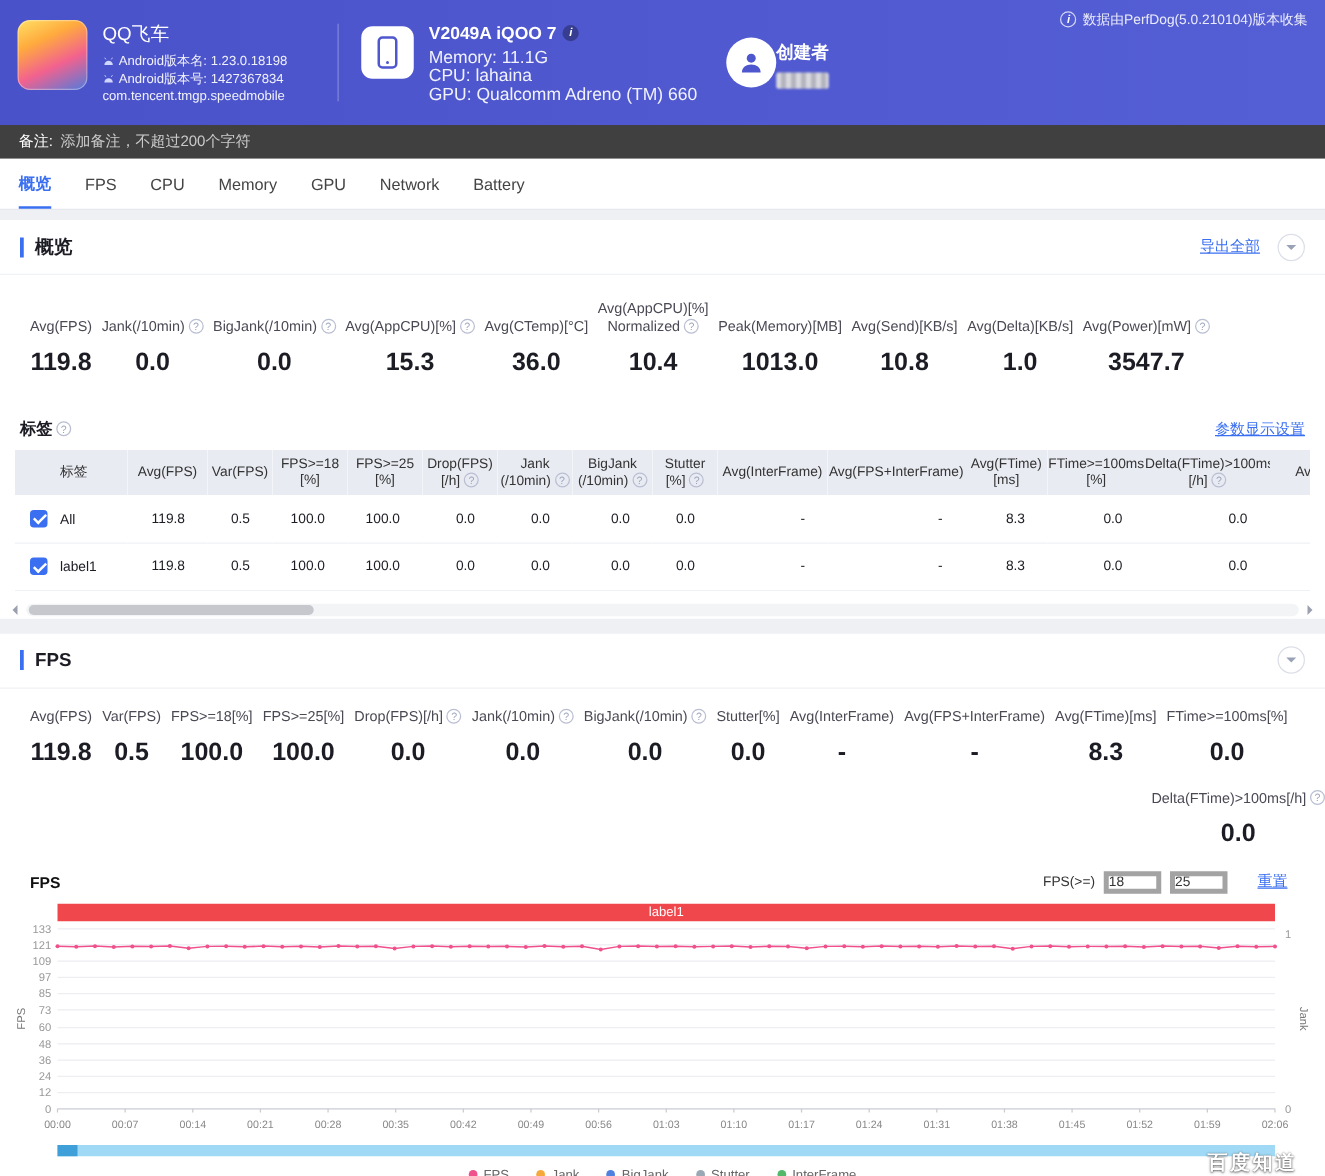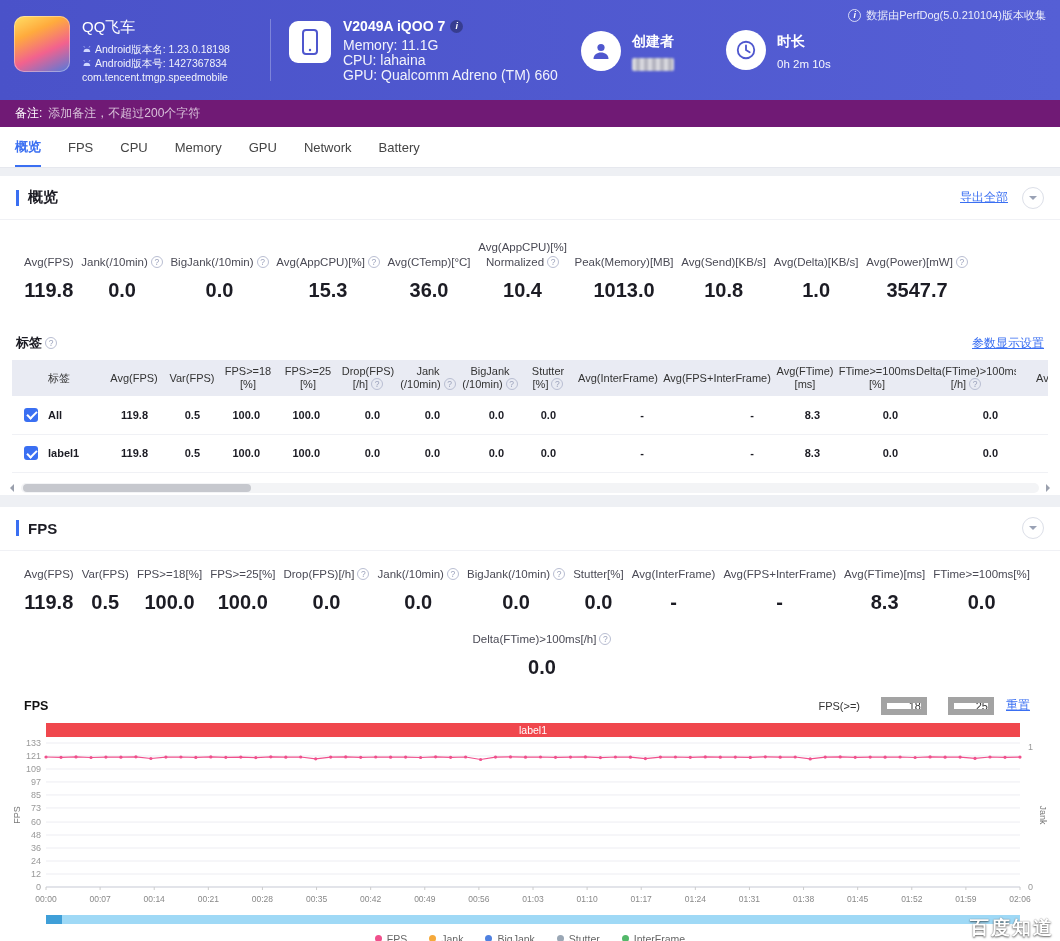--- a/index.html
+++ b/index.html
@@ -10,31 +10,31 @@
   .topbar{height:100px;background:linear-gradient(90deg,#4a52c9,#555fd5);color:#fff;display:flex;align-items:center;padding:0 14px;position:relative}
   .app-block{display:flex;gap:12px;width:252px}
   .app-icon{width:56px;height:56px;border-radius:10px;flex:none;background:linear-gradient(155deg,#ffe066 0%,#ffab3d 30%,#f2628e 62%,#4e7bde 100%);box-shadow:0 0 0 1px rgba(255,255,255,.35) inset}
   .app-name{font-size:15px;font-weight:400;margin:2px 0 5px}
   .app-line{font-size:10.5px;line-height:14px;color:rgba(255,255,255,.92);display:flex;align-items:center;gap:4px;white-space:nowrap}
   .divider-v{width:1px;height:62px;background:rgba(255,255,255,.28);margin:0 18px 0 4px}
   .dev-block{display:flex;gap:12px;width:240px}
   .dev-icon{width:42px;height:42px;background:#fff;border-radius:9px;display:flex;align-items:center;justify-content:center;flex:none;margin-top:4px}
   .dev-name{font-size:14px;font-weight:700;margin:1px 0 4px;display:flex;align-items:center;gap:5px;white-space:nowrap}
   .dev-line{font-size:14px;line-height:15px;color:rgba(255,255,255,.92);white-space:nowrap}
-  .info-block{display:flex;gap:11px;align-items:flex-end;margin-left:52px}
+  .info-block{display:flex;align-items:center;margin-left:52px}
   .round-icon{width:40px;height:40px;background:#fff;border-radius:50%;display:flex;align-items:center;justify-content:center;flex:none}
   .ib-label{font-size:14px;font-weight:700;margin:3px 0 7px;white-space:nowrap}
   .ib-value{font-size:11.5px;color:rgba(255,255,255,.95);white-space:nowrap}
   .blur-name{width:42px;height:13px;border-radius:2px;background:repeating-linear-gradient(90deg,#d8d8de 0 4px,#b4b4bf 4px 8px);filter:blur(1px)}
   .circle-i{display:inline-block;width:13px;height:13px;border-radius:50%;background:rgba(0,0,0,.30);color:#fff;font-size:9px;line-height:13px;text-align:center;font-style:italic;font-weight:700}
   .version-note{position:absolute;top:8px;right:14px;font-size:11px;color:rgba(255,255,255,.88);display:flex;align-items:center;gap:5px}
   .circle-i.outline{background:transparent;border:1px solid rgba(255,255,255,.75);line-height:11px}
 
   
-  .note-bar{height:27px;background:#701a75;color:#fff;display:flex;align-items:center;padding:0 15px;font-size:12px;cursor:pointer}
+  .note-bar{height:27px;background:#404040;color:#fff;display:flex;align-items:center;padding:0 15px;font-size:12px;cursor:pointer}
   .note-bar .ph{color:rgba(255,255,255,.72);margin-left:6px}
 
   
   .tabs{height:41px;background:#fff;border-bottom:1px solid #e6e8ee;display:flex;align-items:stretch;gap:27px;padding:0 15px}
   .tab{font-size:13px;color:#444;display:flex;align-items:center;position:relative;cursor:pointer}
   .tab.active{color:#3a6ff2;font-weight:700}
   .tab.active::after{content:"";position:absolute;left:0;right:0;bottom:0;height:2px;background:#3a6ff2}
 
   
   .card{background:#fff;margin-top:8px}
@@ -48,55 +48,55 @@
   .collapse-btn::after{content:"";position:absolute;left:6px;top:8px;border:4px solid transparent;border-top-color:#9aa2b5}
 
   
   .metrics{display:flex;justify-content:space-between;align-items:flex-end}
   .metric{text-align:center}
   .m-label{font-size:11.5px;color:#4a4a55;line-height:15px;white-space:nowrap}
   .m-value{font-size:20px;font-weight:700;color:#1c1c24;margin-top:9px}
   .help{display:inline-block;width:12px;height:12px;line-height:10px;border:1px solid #b9bed2;border-radius:50%;color:#9aa1bb;font-size:8.5px;text-align:center;margin-left:3px;vertical-align:1px;cursor:pointer}
   .ov-metrics{padding:20px 92px 26px 24px}
   .fps-metrics{padding:16px 30px 4px 24px}
-  .fps-metrics2{padding:14px 0 14px 24px;display:flex;justify-content:center}
+  .fps-metrics2{padding:14px 0 14px 24px;display:flex;justify-content:flex-end}
 
   
   .labels-head{display:flex;align-items:center;padding:6px 16px 8px}
   .labels-title{font-size:13px;font-weight:700;color:#1c1c24}
   .table-clip{overflow:hidden;width:1036px;margin:0 12px}
   table{table-layout:fixed;width:1074px;border-collapse:collapse;font-size:11px}
   thead th{background:#e9ebf3;height:36px;font-weight:400;color:#333;line-height:13px;text-align:center;white-space:nowrap;overflow:hidden}
   th.first{text-align:left;padding-left:36px}
-  tbody td{height:38px;border-bottom:1px solid #f0f1f5;font-weight:700;color:#1c1c24;text-align:right;padding-right:18px;white-space:nowrap;overflow:hidden}
+  tbody td{height:38px;border-bottom:1px solid #f0f1f5;font-weight:400;color:#1c1c24;text-align:right;padding-right:18px;white-space:nowrap;overflow:hidden}
   td.first{text-align:left;padding-right:0;padding-left:12px}
   .cb{display:inline-block;width:14px;height:14px;background:#3a6ff2;border-radius:3px;position:relative;margin-right:10px;vertical-align:-3px;cursor:pointer}
   .cb::after{content:"";position:absolute;left:4.5px;top:1.5px;width:4px;height:8px;border:solid #fff;border-width:0 2px 2px 0;transform:rotate(45deg)}
   .hscroll{display:flex;align-items:center;height:14px;margin:8px 10px 12px}
   .hs-arrow{width:0;height:0;border:4.5px solid transparent;cursor:pointer}
   .hs-arrow.left{border-right-color:#9aa0ad;border-left-width:0}
   .hs-arrow.right{border-left-color:#9aa0ad;border-right-width:0}
   .hs-track{flex:1;height:10px;background:#f3f4f6;border-radius:5px;margin:0 7px;position:relative}
   .hs-thumb{position:absolute;left:2px;top:1px;height:8px;width:228px;background:#c6c8ce;border-radius:4px;cursor:grab}
 
   
   .chart-controls{display:flex;align-items:center;padding:4px 30px 6px 24px}
   .chart-title{font-weight:700;font-size:12.5px;color:#111}
   .cc-right{margin-left:auto;display:flex;align-items:center;font-size:11px;color:#333}
-  .th-input{width:46px;height:18px;border:6px solid #a3a3a3;font-size:11px;text-align:right;margin-left:21px;color:#333;font-family:inherit}
-  .cc-right .link{margin-left:12px}
+  .th-input{width:46px;height:18px;border:4px solid #a3a3a3;font-size:11px;text-align:left;margin-left:7px;color:#333;font-family:inherit}
+  .cc-right .link{margin-left:24px}
   .banner{margin:2px 0 0 46px;width:974px;height:14px;background:#f0474d;color:#fff;font-size:10.5px;text-align:center;line-height:14px}
   .chart-wrap{margin-left:12px}
   .chart-scroll{margin:2px 0 0 46px;width:974px;height:9px;background:#9fd9f6;position:relative;cursor:pointer}
   .chart-scroll .thumb{position:absolute;left:0;top:0;width:16px;height:9px;background:#3f9fd8;cursor:grab}
   .legend{display:flex;justify-content:center;gap:22px;padding:9px 0 4px;font-size:10.5px;color:#666}
   .lg-item{display:flex;align-items:center;cursor:pointer}
   .lg-dot{width:7px;height:7px;border-radius:50%;display:inline-block;margin-right:5px}
 
-  .watermark{position:absolute;right:6px;bottom:0;font-size:19px;font-weight:700;color:#fff;letter-spacing:2px;text-shadow:0 1px 2px rgba(0,0,0,.6),0 0 1px rgba(0,0,0,.45)}
+  .watermark{position:absolute;right:22px;bottom:0;font-size:16px;font-weight:700;color:#fff;letter-spacing:2px;text-shadow:0 1px 2px rgba(0,0,0,.6),0 0 1px rgba(0,0,0,.45)}
 </style>
 </head>
 <body>
 
 <header class="topbar">
   <div class="app-block">
     <div class="app-icon"></div>
     <div>
       <div class="app-name">QQ飞车</div>
       <div class="app-line">
@@ -139,32 +139,20 @@
   <div class="info-block">
     <div class="round-icon">
       <svg width="20" height="20" viewBox="0 0 20 20">
           <circle cx="10" cy="6.5" r="3.6" fill="#4f57ce"></circle>
           <path d="M2.5 18c0-4.2 3.4-6.4 7.5-6.4s7.5 2.2 7.5 6.4z" fill="#4f57ce"></path>
         </svg>
     </div>
     <div>
       <div class="ib-label">创建者</div>
       <div class="blur-name"></div>
-    </div>
-  </div>
-  <div class="info-block">
-    <div class="round-icon">
-      <svg width="22" height="22" viewBox="0 0 24 24">
-          <circle cx="12" cy="12" r="9" fill="none" stroke="#4f57ce" stroke-width="2"></circle>
-          <path d="M12 7v5l4 2.4" fill="none" stroke="#4f57ce" stroke-width="2" stroke-linecap="round"></path>
-        </svg>
-    </div>
-    <div>
-      <div class="ib-label">时长</div>
-      <div class="ib-value">0h 2m 10s</div>
     </div>
   </div>
   <div class="version-note">
     <span class="circle-i outline">i</span>
     <span>数据由PerfDog(5.0.210104)版本收集</span>
   </div>
 </header>
 
 <div class="note-bar">
   <span>备注:</span>

